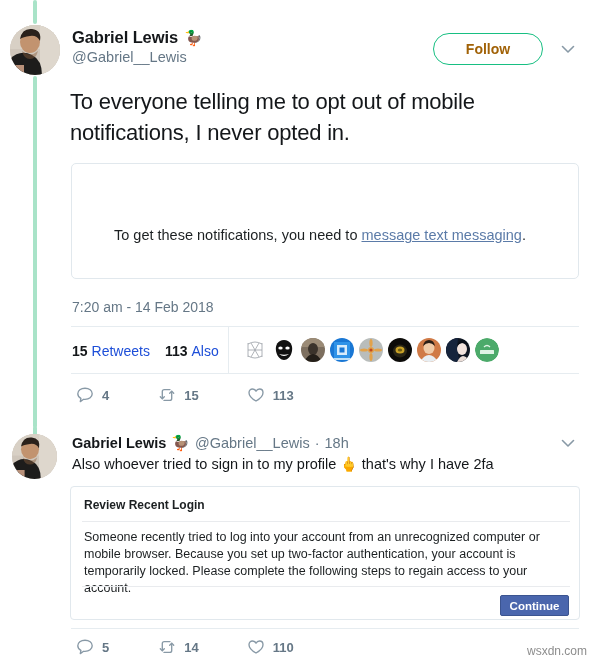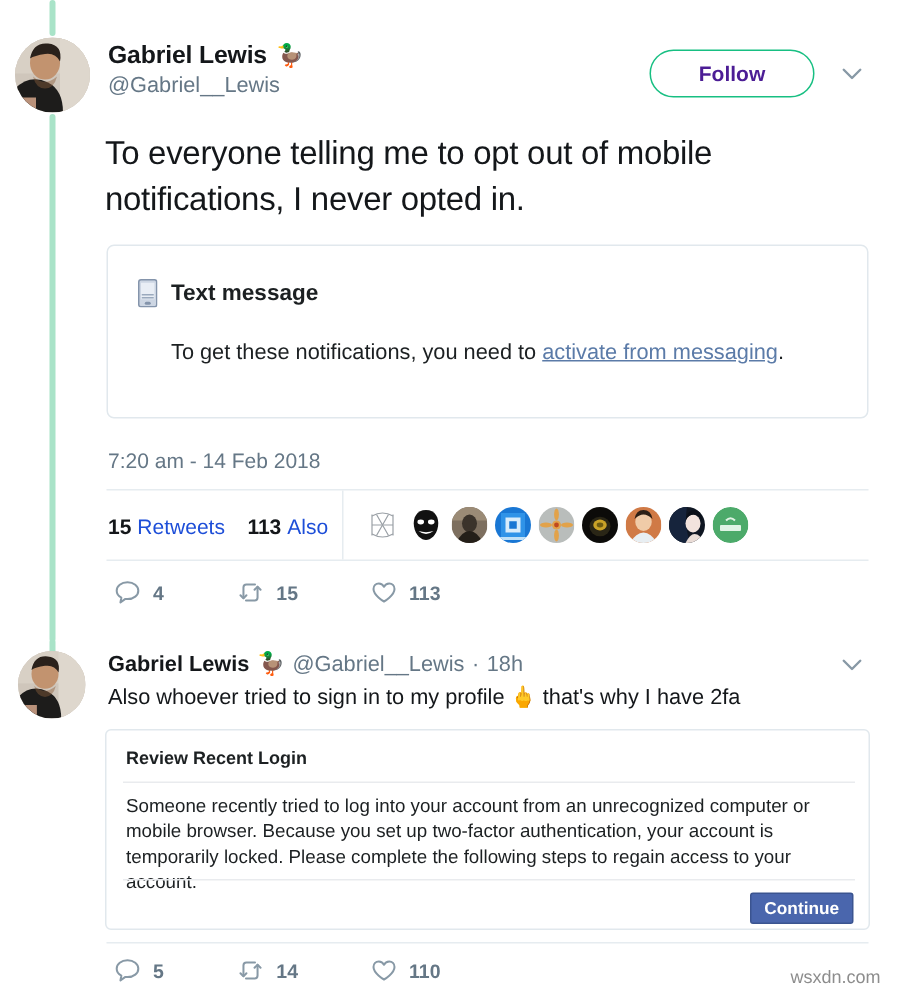--- a/index.html
+++ b/index.html
@@ -39,21 +39,21 @@
   .handle {
     display: block; margin-top: 2px;
     font-size: 14.5px; color: #657786;
   }
 
   
   .follow-btn {
     position: absolute; left: 433px; top: 33px;
     width: 110px; height: 32px;
     border: 1.5px solid #17bf82; border-radius: 16px;
-    background: #fff; color: #4c1d95;
+    background: #fff; color: #a16207;
     font-family: "Liberation Sans", sans-serif;
     font-size: 14px; font-weight: bold;
     display: flex; align-items: center; justify-content: center;
     cursor: pointer;
   }
   .caret {
     position: absolute; cursor: pointer;
     width: 18px; height: 18px;
   }
   .caret.main { left: 559px; top: 40px; }
@@ -213,32 +213,22 @@
 
   <div class="caret main">
     <svg viewBox="0 0 18 18">
         <path d="M3.5 6.5 L9 12 L14.5 6.5" fill="none" stroke="#8899a6" stroke-width="1.6" stroke-linecap="round" stroke-linejoin="round"></path>
       </svg>
   </div>
 
   <div class="tweet-text">To everyone telling me to opt out of mobile notifications, I never opted in.</div>
 
   <div class="tm-card">
-    <div class="tm-head">
-      <svg class="phone-icon" viewBox="0 0 13 19">
-        <rect x="0.5" y="0.5" width="12" height="18" rx="1.5" fill="#cdd6e3" stroke="#8494ab"></rect>
-        <rect x="2" y="2.5" width="9" height="11" fill="#e9eef5"></rect>
-        <rect x="2.5" y="10" width="8" height="1" fill="#9aa9bd"></rect>
-        <rect x="2.5" y="12" width="8" height="1" fill="#9aa9bd"></rect>
-        <rect x="4.5" y="15.2" width="4" height="2" rx="1" fill="#8494ab"></rect>
-      </svg>
-      <span class="tm-title">Text message</span>
-    </div>
     <div class="tm-body">
-      <span>To get these notifications, you need to </span><a class="tm-link" href="#">activate from messaging</a><span>.</span>
+      <span>To get these notifications, you need to </span><a class="tm-link" href="#">message text messaging</a><span>.</span>
     </div>
   </div>
 
   <div class="timestamp">7:20 am - 14 Feb 2018</div>
 
   <div class="divider d1"></div>
   <div class="vsep"></div>
 
   <div class="stats-row">
     <span class="stat-num">15</span>

